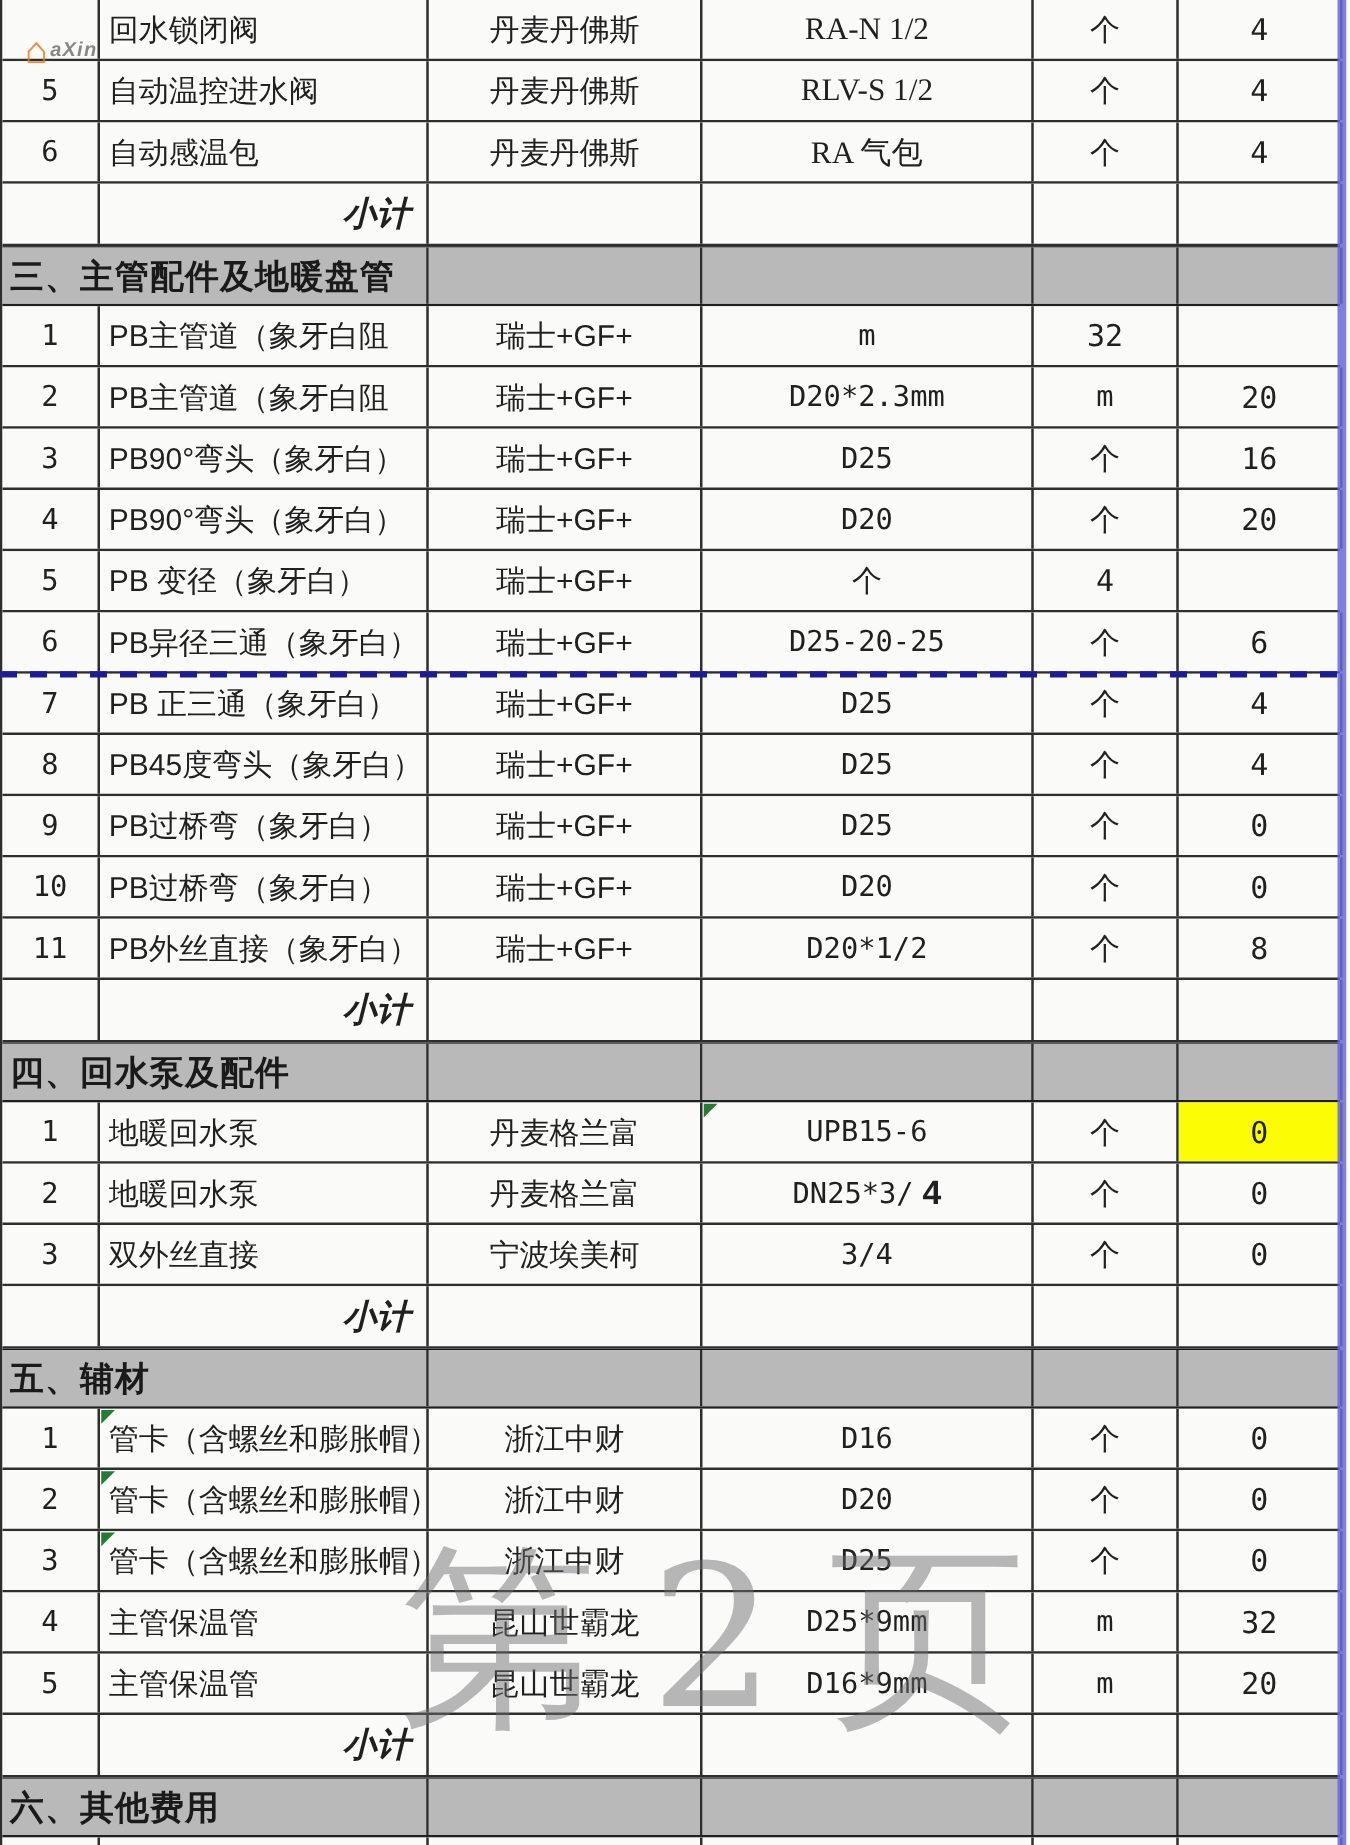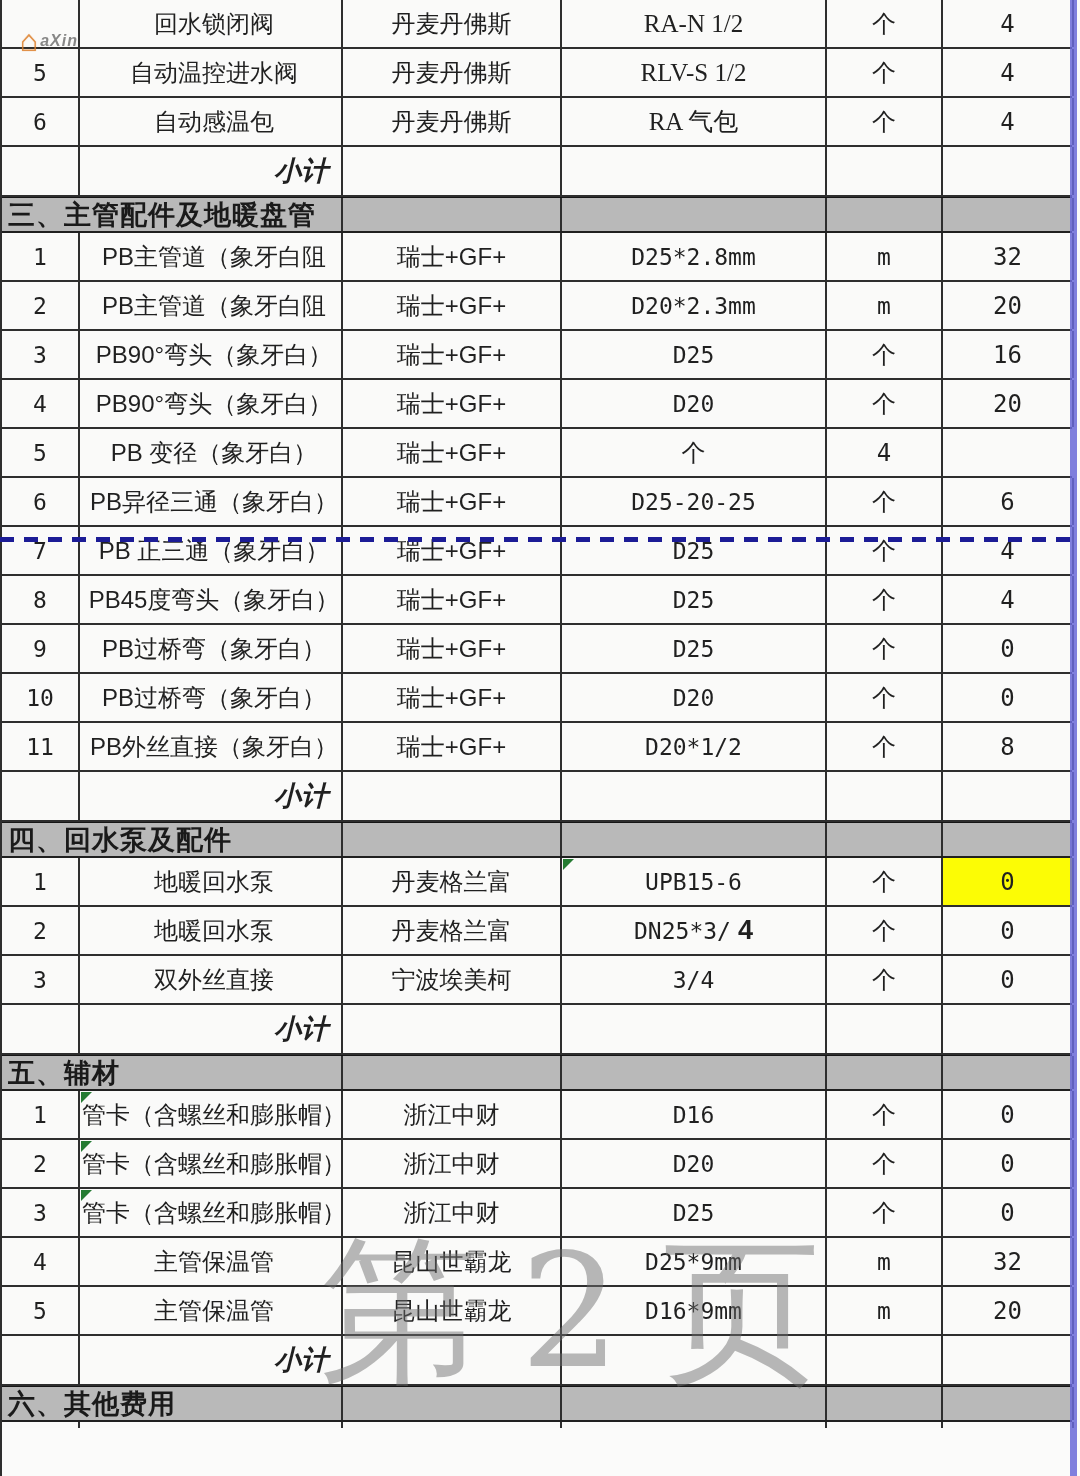--- a/index.html
+++ b/index.html
@@ -18,36 +18,36 @@
     display:grid;
     grid-template-columns:78px 263px 219px 265px 116px 131px;
     height:49px;
     border-bottom:2px solid #2a2a2a;
     box-sizing:border-box;
     background:#fdfdfc;
     position:relative;
   }
   .row-subtotal{height:50px;}
   .row-section{
-    height:36px;
+    height:48px;
     background:#b9b9b9;
     border-top:1px solid #111;
     border-bottom:2px solid #1c1c1c;
   }
   .row-last{height:6px;border-bottom:none;}
   .c{
     position:relative;
     border-right:2px solid #2a2a2a;
     display:flex;align-items:center;justify-content:center;
     overflow:hidden;box-sizing:border-box;
     font-size:24px;
     white-space:nowrap;
   }
   .row-section .c{background:#b9b9b9;}
-  .c-name{justify-content:center;padding-left:7px;}
+  .c-name{justify-content:flex-start;padding-left:7px;}
   .c-no,.c-model,.c-qty{font-family:"DejaVu Sans Mono","Liberation Mono",monospace;font-size:23px;}
   .c-qty{font-size:24px;}
   .model-serif{font-family:"Liberation Serif","DejaVu Serif",serif;font-size:25px;}
   .c-section-label{
     grid-column:1 / 3;
     justify-content:flex-start;padding-left:6px;
     font-weight:bold;font-size:27px;letter-spacing:1px;
     color:#151515;
   }
   .c-subtotal{
@@ -184,23 +184,20 @@
     </div>
     <div class="row">
       <div class="c c-no">
         <span>1</span>
       </div>
       <div class="c c-name">
         <span>PB主管道（象牙白阻</span>
       </div>
       <div class="c c-brand">
         <span>瑞士+GF+</span>
-      </div>
-      <div class="c c-model">
-        <span>D25*2.8mm</span>
       </div>
       <div class="c c-unit c-model">
         <span>m</span>
       </div>
       <div class="c c-qty">
         <span>32</span>
       </div>
     </div>
     <div class="row">
       <div class="c c-no">

